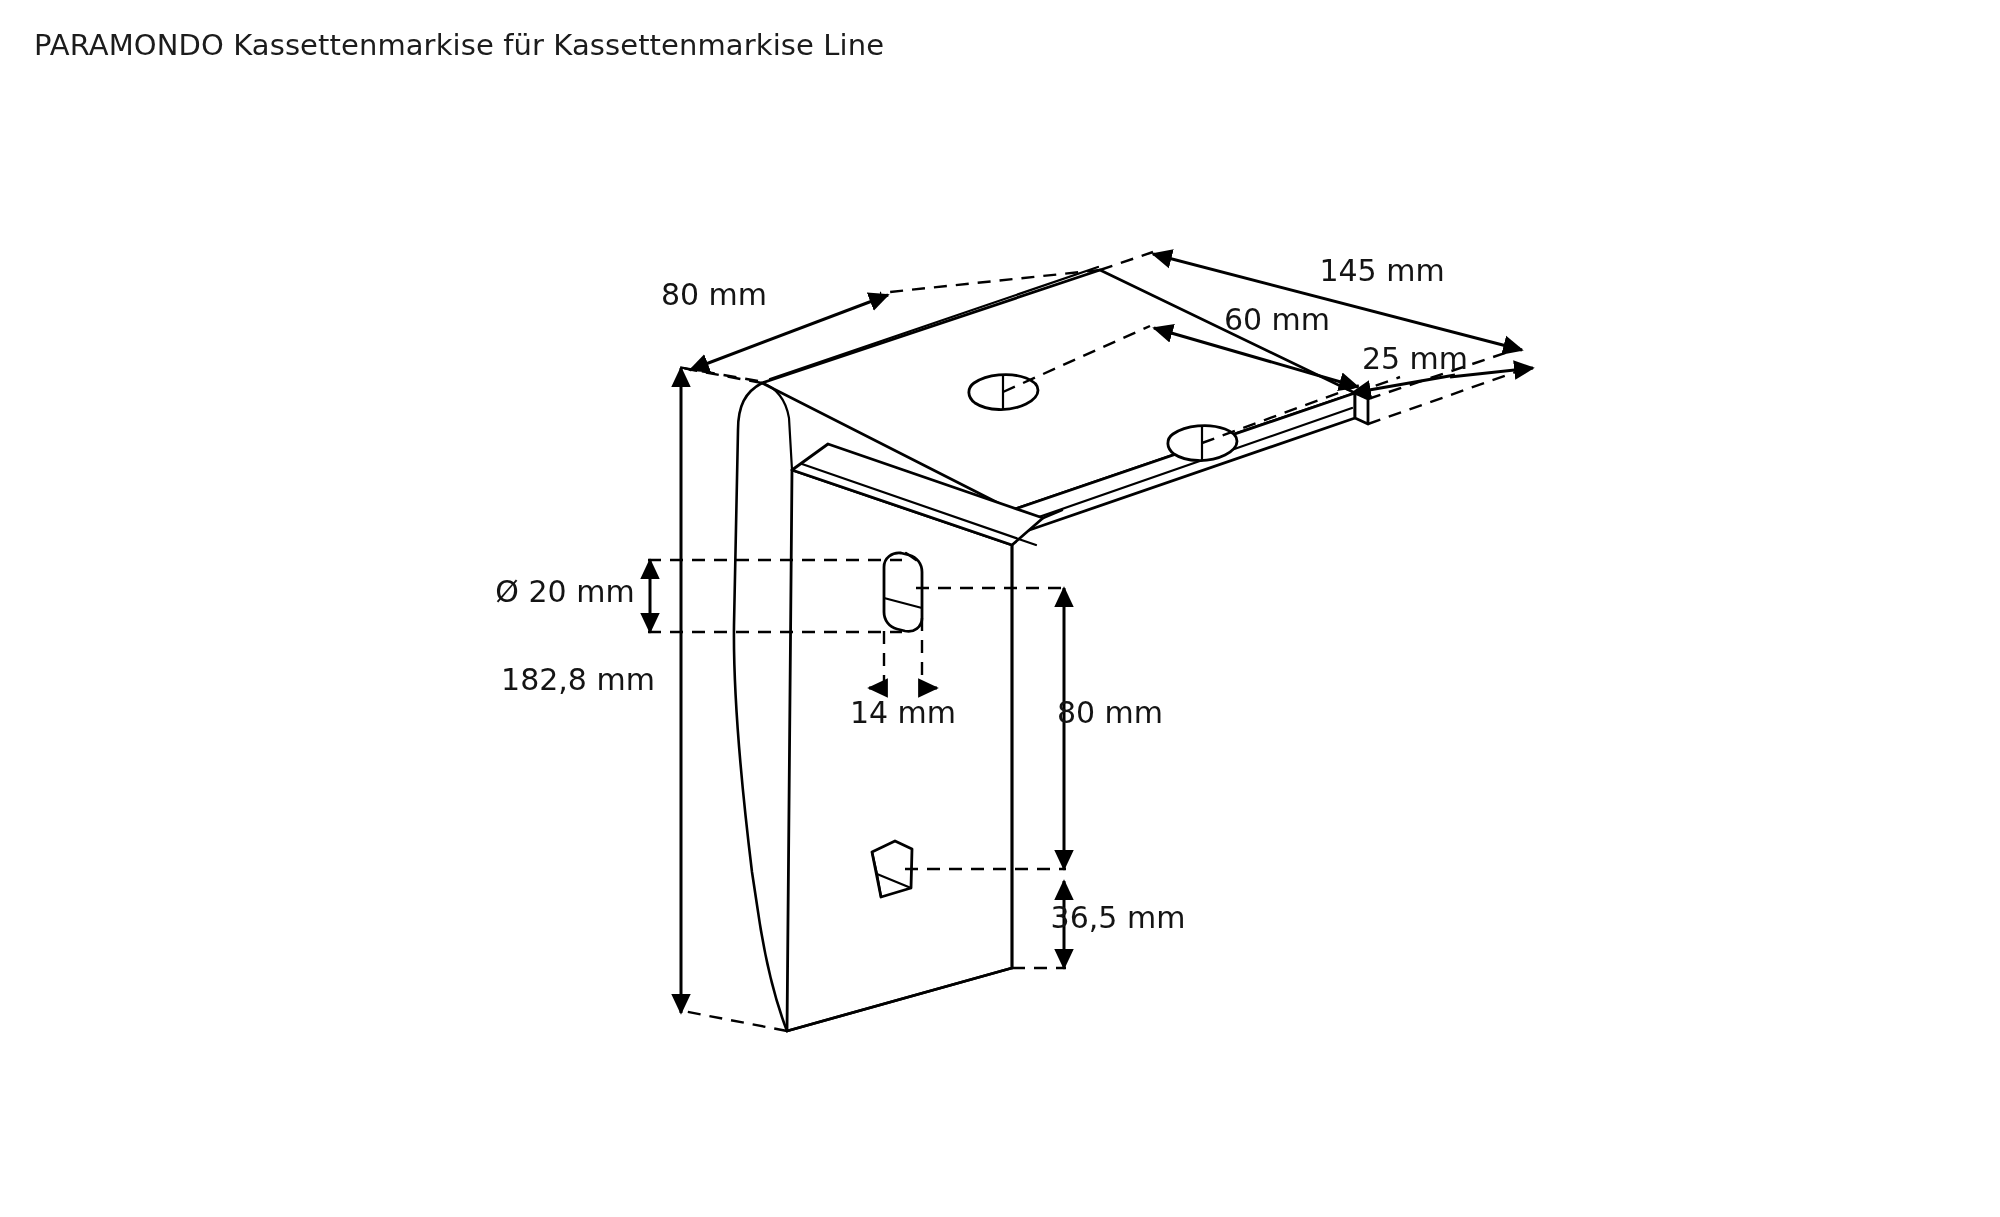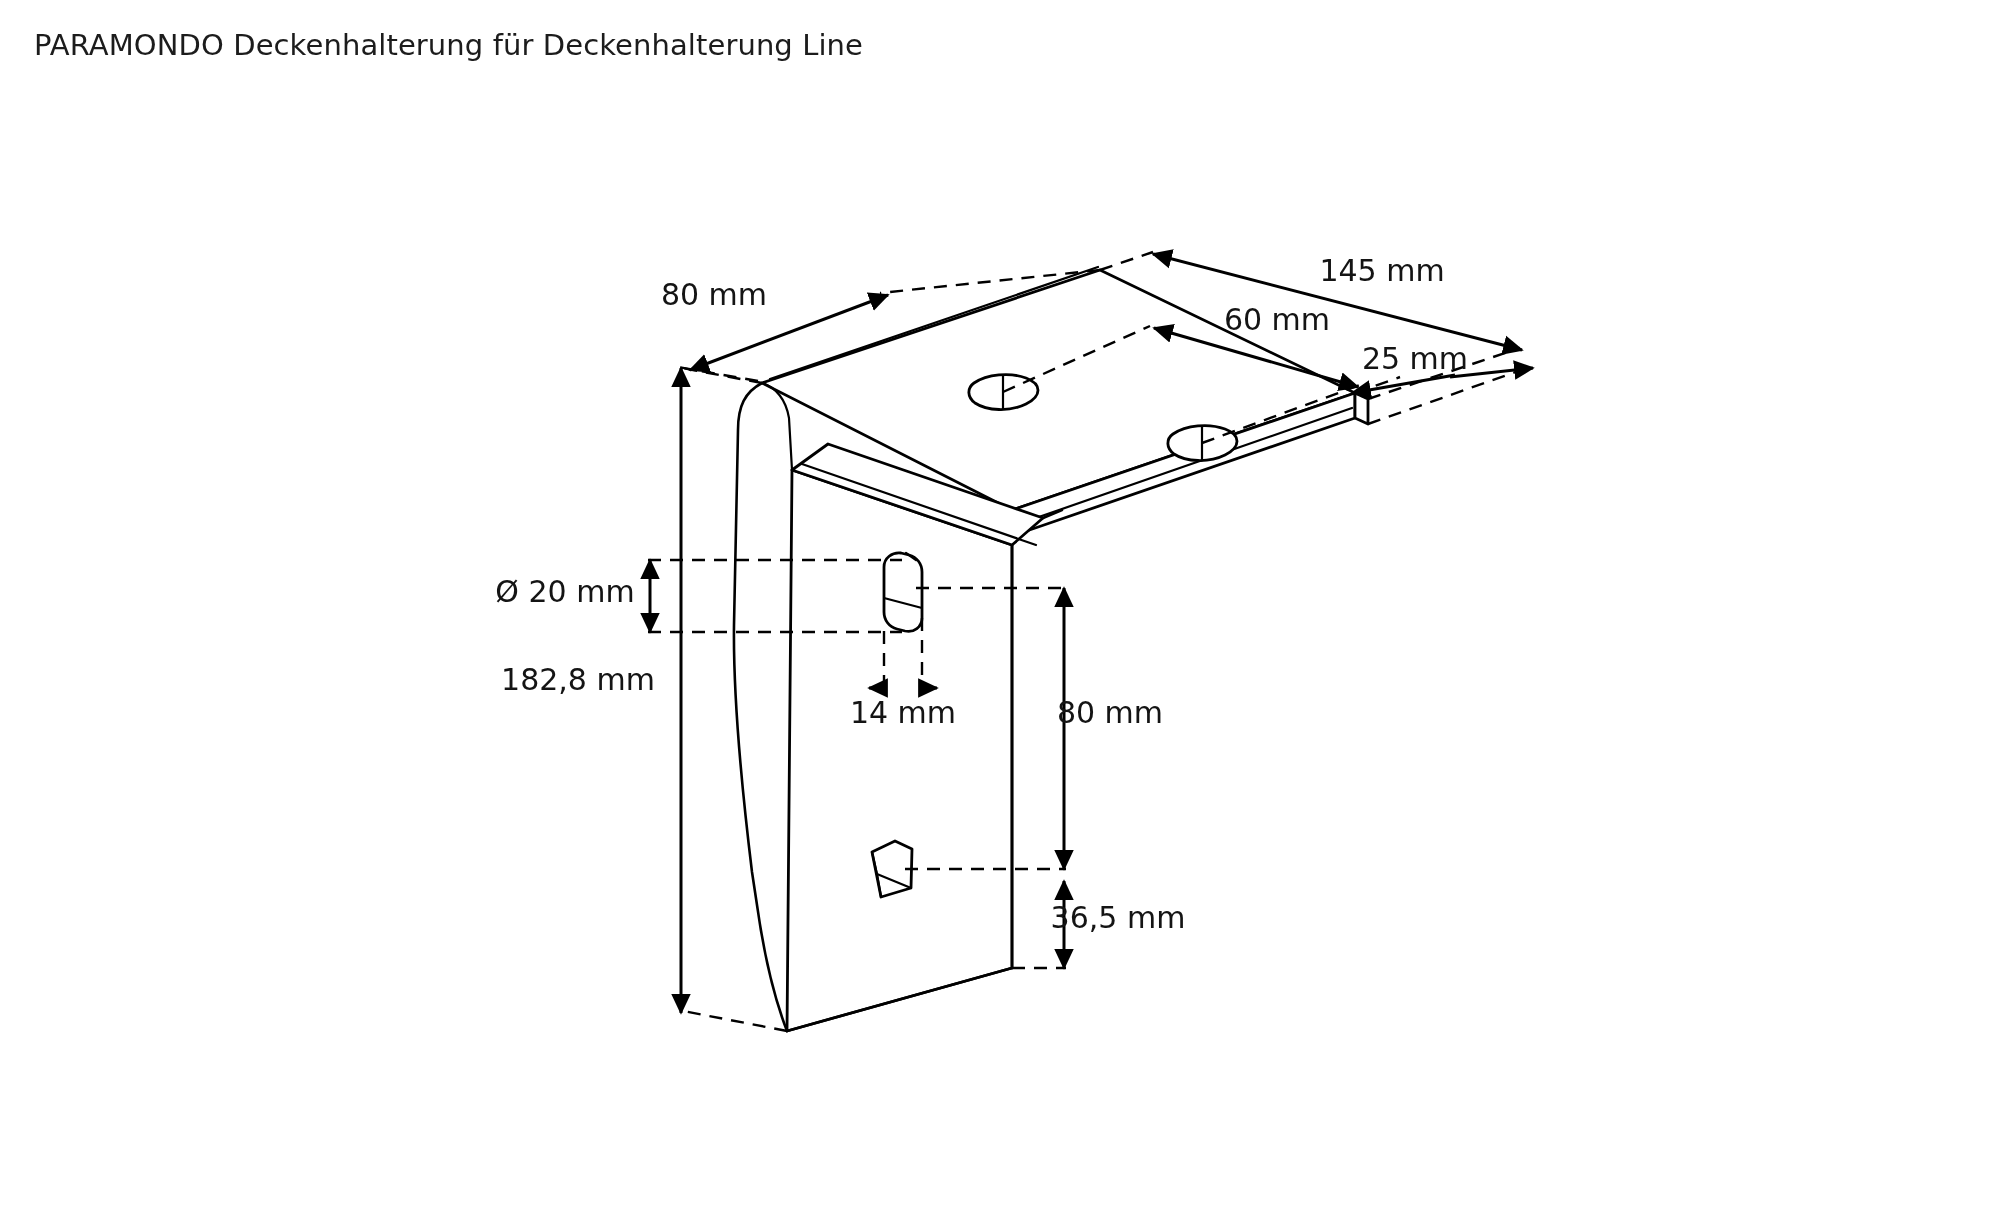--- a/index.html
+++ b/index.html
@@ -77,21 +77,21 @@
     stroke: #000000;
     stroke-width: 3.0;
     stroke-linecap: butt;
   }
 </style>
 </head>
 <body>
 
 <div id="drawing-page">
 
-  <div id="page-title">PARAMONDO Deckenhalterung für Deckenhalterung Line</div>
+  <div id="page-title">PARAMONDO Kassettenmarkise für Kassettenmarkise Line</div>
 
   <svg id="technical-drawing" viewBox="0 0 2000 1217" xmlns="http://www.w3.org/2000/svg">
 
     <defs>
       <marker id="arrowEnd" viewBox="0 0 12 12" refX="10.5" refY="6" markerWidth="7.2" markerHeight="7.2" orient="auto-start-reverse">
         <path d="M 0 0.6 L 11.5 6 L 0 11.4 Z" fill="#000000"></path>
       </marker>
       <marker id="arrowStart" viewBox="0 0 12 12" refX="10.5" refY="6" markerWidth="7.2" markerHeight="7.2" orient="auto-start-reverse">
         <path d="M 0 0.6 L 11.5 6 L 0 11.4 Z" fill="#000000"></path>
       </marker>

